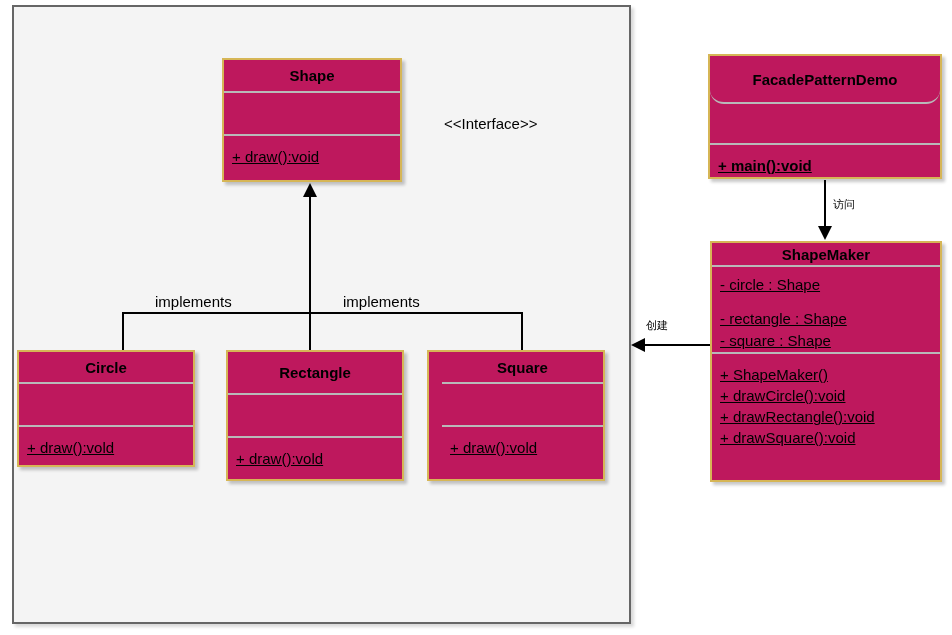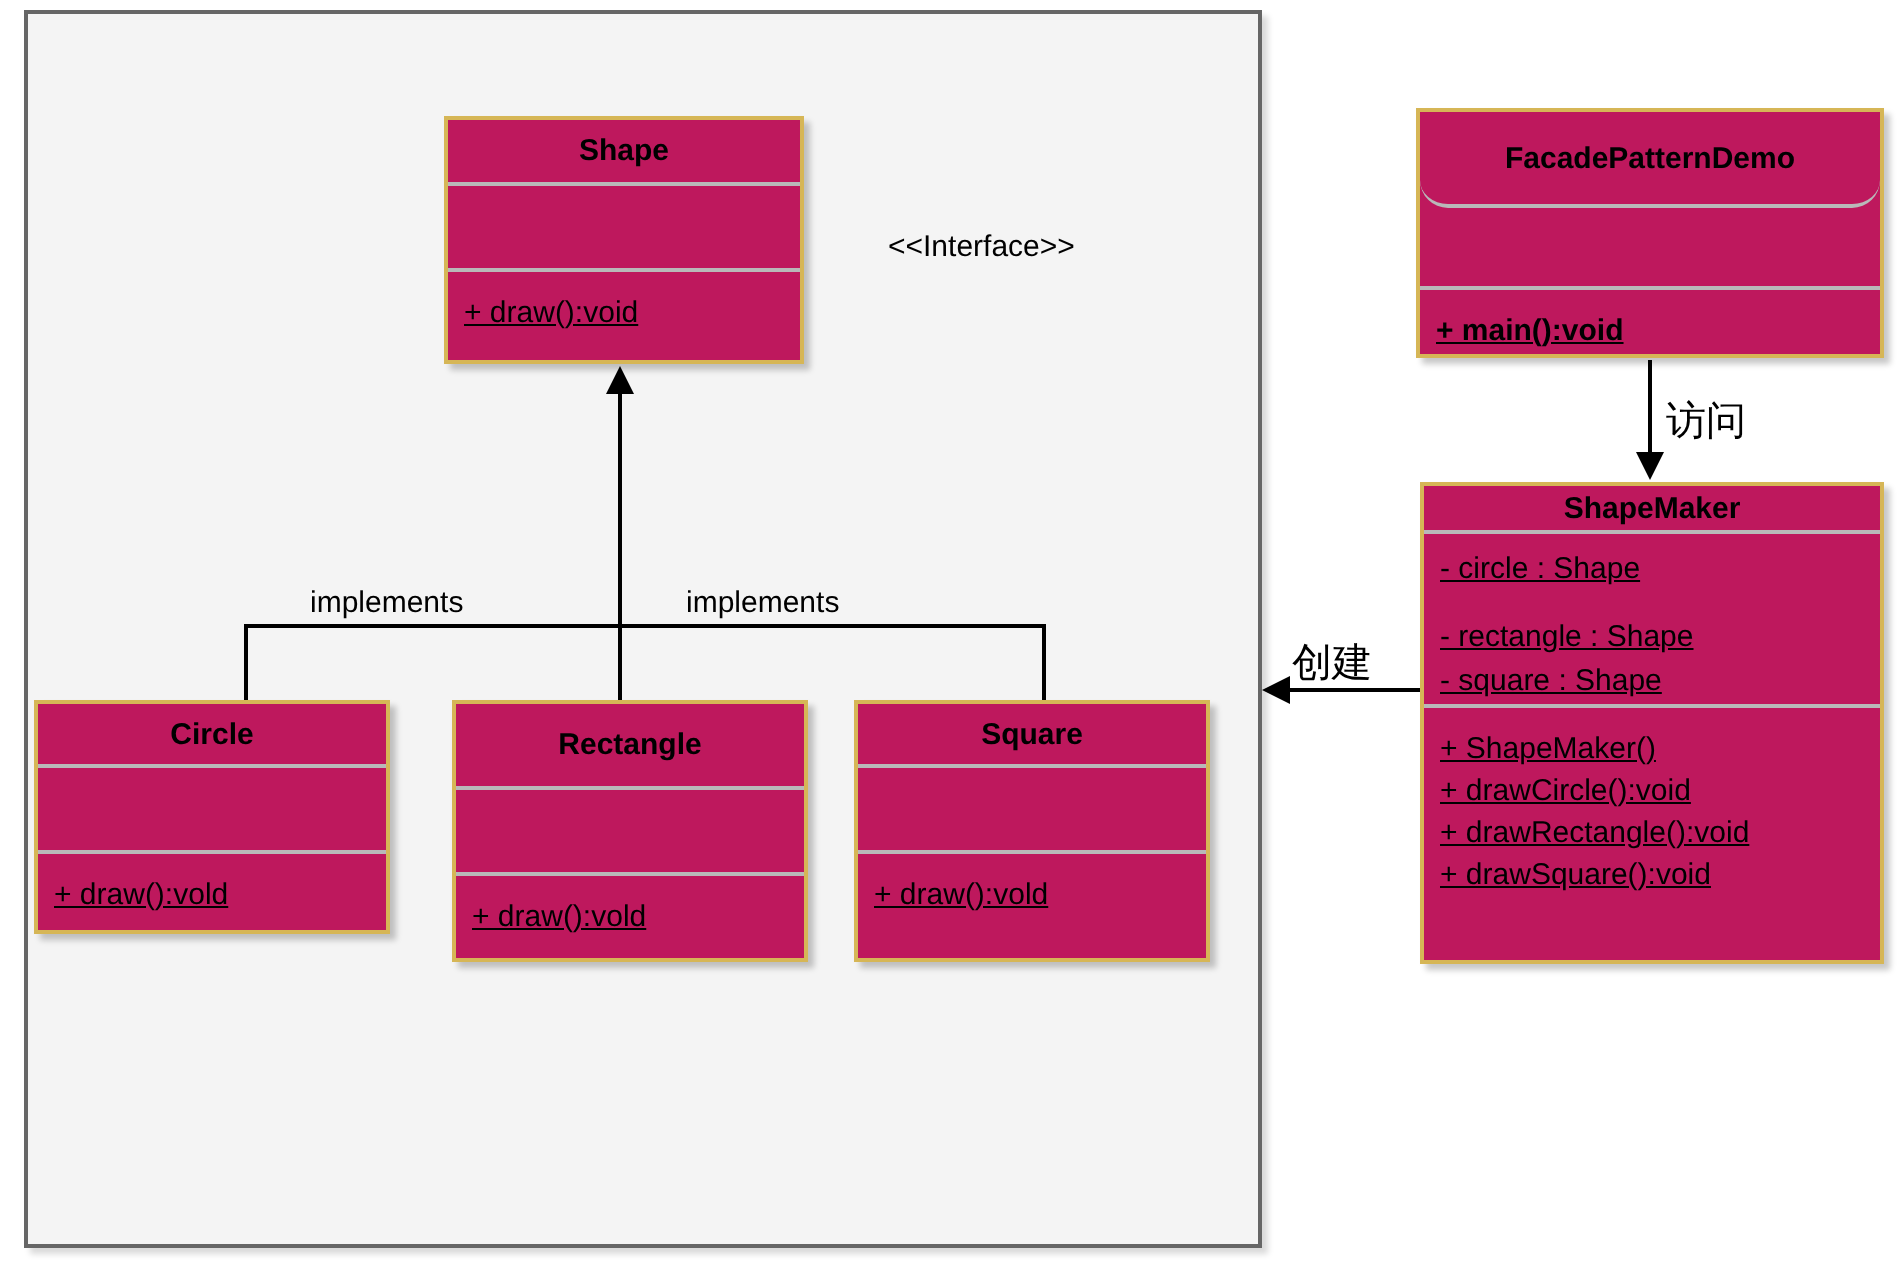--- a/index.html
+++ b/index.html
@@ -80,21 +80,21 @@
     border-bottom: 7px solid transparent;
     border-right: 14px solid #000000;
   }
 
   
   .lbl {
     position: absolute;
     font-size: 15px;
     white-space: nowrap;
   }
-  .lbl-cjk { font-size: 20px; }
+  .lbl-cjk { font-size: 11px; }
 </style>
 </head>
 <body>
 
 <div class="stage">
 
   <div class="boundary"></div>
 
   <div class="cls" style="left:222px; top:58px; width:180px; height:124px;">
     <div class="title" style="height:33px;">Shape</div>
@@ -125,21 +125,21 @@
   </div>
 
   <div class="cls" style="left:226px; top:350px; width:178px; height:131px;">
     <div class="title" style="height:43px;">Rectangle</div>
     <div class="attrs" style="height:43px;"></div>
     <div class="methods">
       <div class="tline">+ draw():vold</div>
     </div>
   </div>
 
-  <div class="cls" style="left:427px; top:350px; width:178px; height:131px;">
+  <div class="cls" style="left:427px; top:350px; width:178px; height:131px;padding-left:13px;">
     <div class="title" style="height:32px;">Square</div>
     <div class="attrs" style="height:43px;"></div>
     <div class="methods">
       <div class="tline">+ draw():vold</div>
     </div>
   </div>
 
   <div class="cls bold-methods" style="left:708px; top:54px; width:234px; height:125px;">
     <div class="title" style="height:48px;border-radius:14px;">FacadePatternDemo</div>
     <div class="attrs" style="height:41px;"></div>

